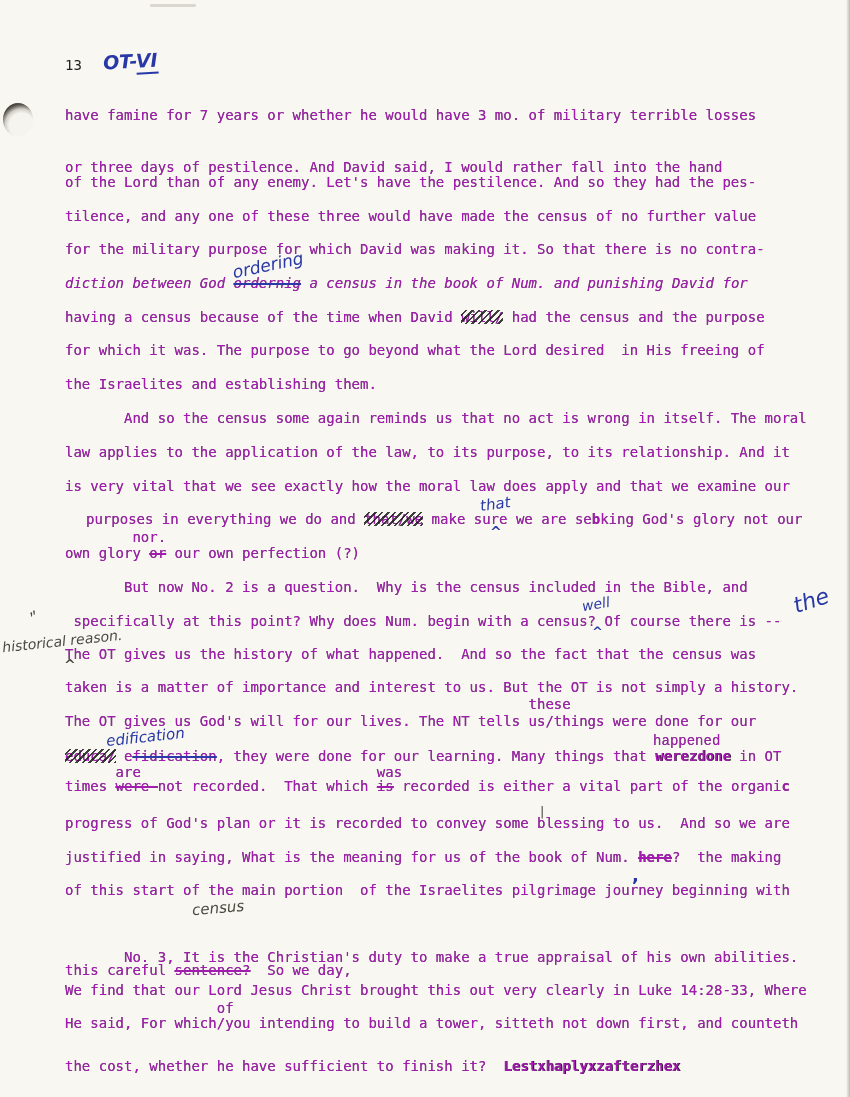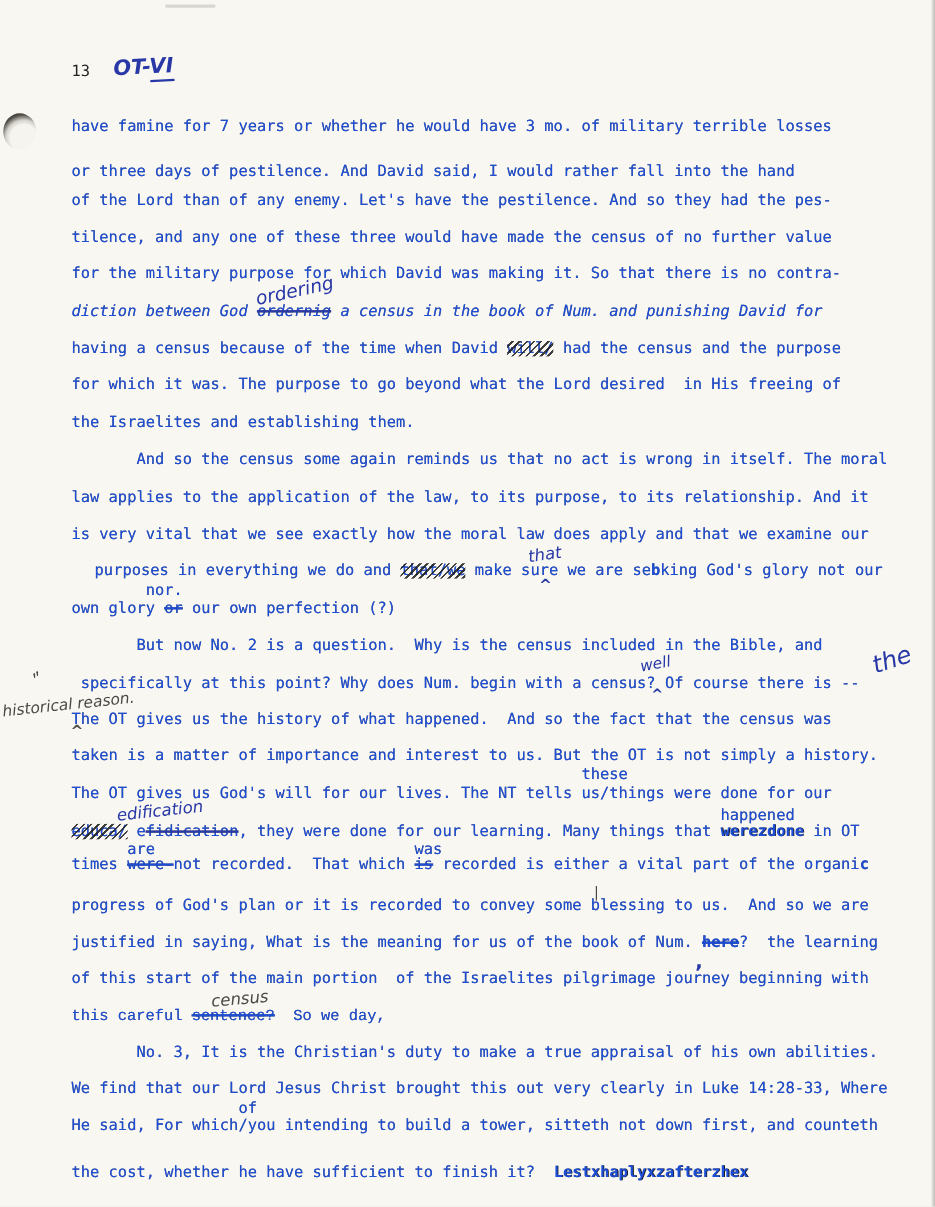--- a/index.html
+++ b/index.html
@@ -1,19 +1,19 @@
 <!DOCTYPE html>
 <html><head>
 <meta charset="utf-8">
 <style>
   html,body{margin:0;padding:0;background:#e9e7e0;}
   .page{position:relative;width:850px;height:1097px;background:#f8f7f2;overflow:hidden;
         font-family:"DejaVu Sans Mono",monospace;}
   .tl{position:absolute;left:65px;white-space:pre;font-size:14px;line-height:16px;
-      color:#1d4ed8;text-shadow:0 0 .5px rgba(25,25,25,.65);}
+      color:#a21caf;text-shadow:0 0 .5px rgba(25,25,25,.65);}
   .tl span{text-decoration-skip-ink:none;}
   span.s{text-decoration:line-through;text-decoration-thickness:1.6px;}
   span.bs{font-weight:bold;text-decoration:line-through;text-decoration-thickness:1.9px;}
   span.sb{text-decoration:line-through;text-decoration-color:#2a3aa8;text-decoration-thickness:2.4px;}
   span.b{font-weight:bold;}
   span.ot{font-weight:bold;text-shadow:.8px 0 0 #181818;}
   span.sl{position:relative;}
   span.sl::after{content:"";position:absolute;left:0;right:0;top:1px;bottom:1px;
       background:repeating-linear-gradient(135deg,transparent 0 3px,rgba(30,30,30,.85) 3px 4.6px);}
   .hand{position:absolute;font-family:"DejaVu Sans",sans-serif;font-style:italic;white-space:pre;}
@@ -39,48 +39,48 @@
   <div class="edge-r"></div>
 
   <div class="hdr-num">13</div>
 
   <div class="hdr-hand">
     <span>OT-</span><span class="u">VI</span>
   </div>
 
   <div>
       <div class="tl" style="top: 107px;"><span>have famine for 7 years or whether he would have 3 mo. of military terrible losses</span></div>
-      <div class="tl" style="top: 148px;"><span>or three days of pestilence. And David said, I would rather fall into the hand</span></div>
+      <div class="tl" style="top: 159px;"><span>or three days of pestilence. And David said, I would rather fall into the hand</span></div>
       <div class="tl" style="top: 174px;"><span>of the Lord than of any enemy. Let's have the pestilence. And so they had the pes-</span></div>
       <div class="tl" style="top: 208px;"><span>tilence, and any one of these three would have made the census of no further value</span></div>
       <div class="tl" style="top: 241px;"><span>for the military purpose for which David was making it. So that there is no contra-</span></div>
       <div class="tl" style="top: 275px; font-style: italic;"><span>diction between God </span><span class="sb">ordernig</span><span> a census in the book of Num. and punishing David for</span></div>
       <div class="tl" style="top: 309px;"><span>having a census because of the time when David </span><span class="sl">will/</span><span> had the census and the purpose</span></div>
       <div class="tl" style="top: 342px;"><span>for which it was. The purpose to go beyond what the Lord desired  in His freeing of</span></div>
       <div class="tl" style="top: 376px;"><span>the Israelites and establishing them.</span></div>
       <div class="tl" style="top: 410px;"><span>       And so the census some again reminds us that no act is wrong in itself. The moral</span></div>
       <div class="tl" style="top: 444px;"><span>law applies to the application of the law, to its purpose, to its relationship. And it</span></div>
       <div class="tl" style="top: 478px;"><span>is very vital that we see exactly how the moral law does apply and that we examine our</span></div>
       <div class="tl" style="top: 511px; margin-left: 21px;"><span>purposes in everything we do and </span><span class="sl">that/we</span><span> make sure we are se</span><span class="b">b</span><span>king God's glory not our</span></div>
       <div class="tl" style="top: 529px;"><span>        nor.</span></div>
       <div class="tl" style="top: 545px;"><span>own glory </span><span class="s">or</span><span> our own perfection (?)</span></div>
       <div class="tl" style="top: 579px;"><span>       But now No. 2 is a question.  Why is the census included in the Bible, and</span></div>
       <div class="tl" style="top: 613px;"><span> specifically at this point? Why does Num. begin with a census? Of course there is --</span></div>
       <div class="tl" style="top: 646px;"><span>The OT gives us the history of what happened.  And so the fact that the census was</span></div>
       <div class="tl" style="top: 679px;"><span>taken is a matter of importance and interest to us. But the OT is not simply a history.</span></div>
       <div class="tl" style="top: 696px;"><span>                                                       these</span></div>
       <div class="tl" style="top: 713px;"><span>The OT gives us God's will for our lives. The NT tells us/things were done for our</span></div>
-      <div class="tl" style="top: 733px;"><span>                                                                      happened</span></div>
+      <div class="tl" style="top: 733px; font-family: Liberation Mono, monospace;"><span>                                                                      happened</span></div>
       <div class="tl" style="top: 748px;"><span class="sl">educa/</span><span> e</span><span class="sb">fidication</span><span>, they were done for our learning. Many things that </span><span class="ot">werezdone</span><span> in OT</span></div>
       <div class="tl" style="top: 764px;"><span>      are                            was</span></div>
       <div class="tl" style="top: 778px; text-align: center;"><span>times </span><span class="s">were-</span><span>not recorded.  That which </span><span class="s">is</span><span> recorded is either a vital part of the organi</span><span class="b">c</span></div>
       <div class="tl" style="top: 815px;"><span>progress of God's plan or it is recorded to convey some blessing to us.  And so we are</span></div>
-      <div class="tl" style="top: 849px;"><span>justified in saying, What is the meaning for us of the book of Num. </span><span class="bs">here</span><span>?  the learning</span></div>
+      <div class="tl" style="top: 849px;"><span>justified in saying, What is the meaning for us of the book of Num. </span><span class="bs">here</span><span>?  the making</span></div>
       <div class="tl" style="top: 882px;"><span>of this start of the main portion  of the Israelites pilgrimage journey beginning with</span></div>
-      <div class="tl" style="top: 916px; font-family: Liberation Mono, monospace;"><span>this careful </span><span class="s">sentence?</span><span>  So we day,</span></div>
+      <div class="tl" style="top: 962px;"><span>this careful </span><span class="s">sentence?</span><span>  So we day,</span></div>
       <div class="tl" style="top: 949px;"><span>       No. 3, It is the Christian's duty to make a true appraisal of his own abilities.</span></div>
       <div class="tl" style="top: 982px;"><span>We find that our Lord Jesus Christ brought this out very clearly in Luke 14:28-33, Where</span></div>
       <div class="tl" style="top: 1000px;"><span>                  of</span></div>
       <div class="tl" style="top: 1015px;"><span>He said, For which/you intending to build a tower, sitteth not down first, and counteth</span></div>
       <div class="tl" style="top: 1041px; margin-top: 17px;"><span>the cost, whether he have sufficient to finish it?  </span><span class="ot">Lestxhaplyxzafterzhex</span></div>
     </div>
   <div>
       <div class="hand blue" style="left: 232px; top: 255px; font-size: 17px; transform: rotate(-12deg);">ordering</div>
       <div class="hand blue" style="left: 480px; top: 495px; font-size: 15px; transform: rotate(-8deg);">that</div>
       <div class="hand blue caret" style="left: 490px; top: 524px; font-size: 14px;">^</div>

